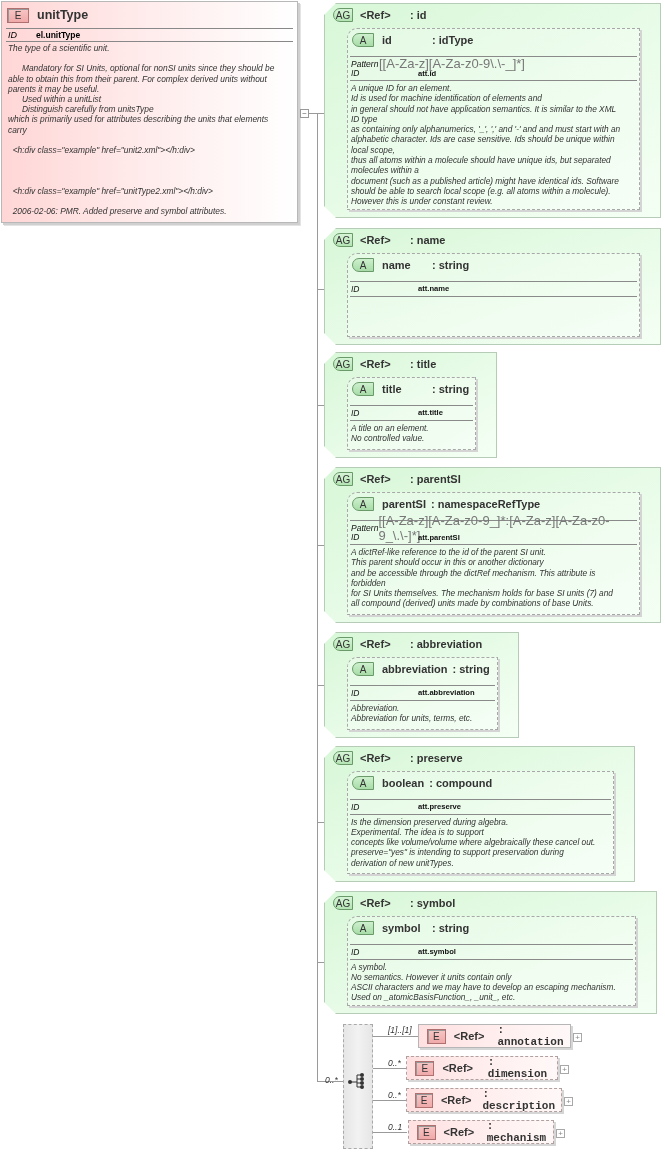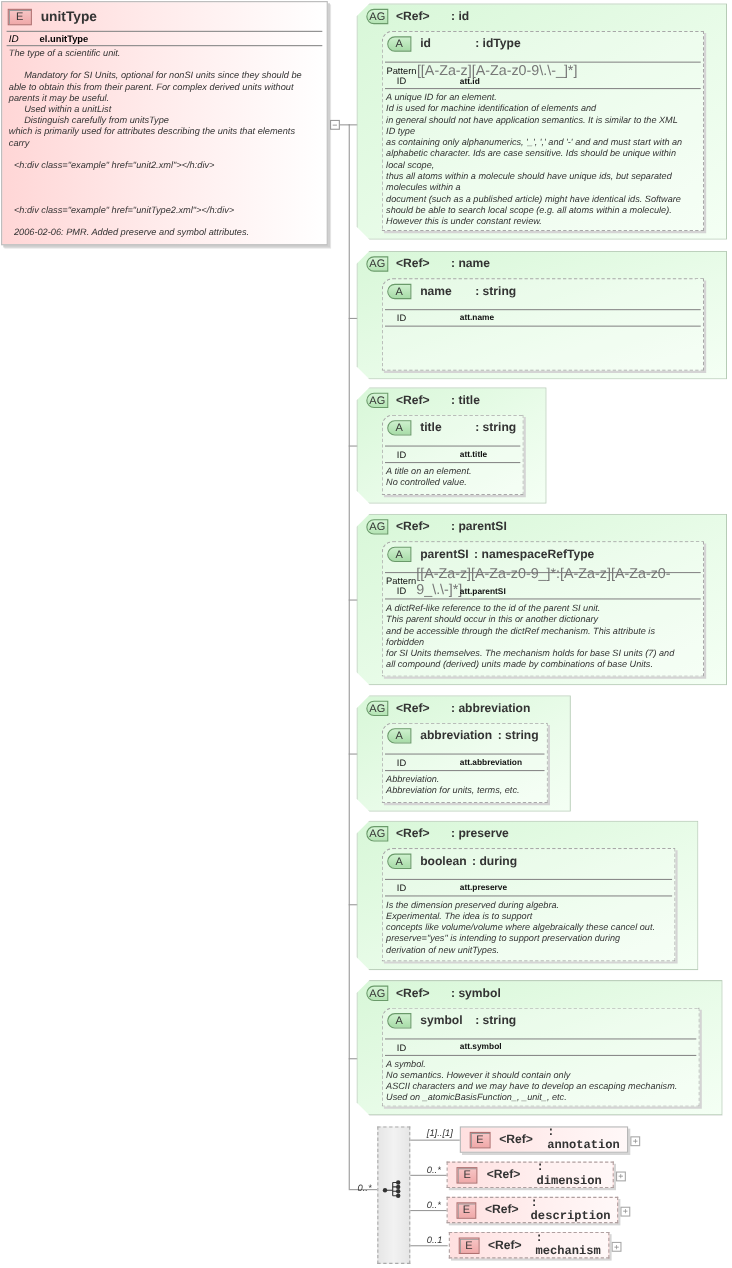--- a/index.html
+++ b/index.html
@@ -72,21 +72,21 @@
     display:inline-flex; align-items:center; justify-content:center;
     width:22px; height:14px; font-size:10px; color:#333;
     background:linear-gradient(#cdf0cd,#a8dca8);
     border:1px solid #6a9a6a; border-radius:7px 0 0 7px;
     box-sizing:border-box;
   }
   .attr-name { font-size:11px; font-weight:bold; color:#333; margin-left:8px; }
   .attr-type { font-size:11px; font-weight:bold; color:#333; }
   .attr-rule { border-top:1px solid #8a8a8a; margin:0 2px; }
   .prop-row { display:flex; font-size:8.5px; height:9.5px; align-items:center; padding-left:3px; }
-  .prop-key { width:28px; color:#111;text-align:center; }
+  .prop-key { font-style:italic; width:28px; color:#111; }
   .prop-val-pattern { color:#777; font-size:13px; }
   .prop-val-id { font-weight:bold; font-size:7.6px; color:#111;padding-left:39px; }
   .attr-doc { font-size:8.3px; font-style:italic; color:#333; line-height:10.3px;
               padding:2px 3px 0 3px; white-space:pre-wrap; }
 
   
   .seq {
     position:absolute; left:343px; top:1024px; width:30px; height:125px;
     background:linear-gradient(to right,#e6e6e6,#f2f2f2,#e6e6e6);
     border:1px dashed #a9a9a9; box-sizing:border-box;
@@ -292,21 +292,21 @@
 <div class="ag" style="top:746px; width:311px; height:136px;">
   <div class="ag-head">
     <span class="badge-ag">AG</span>
     <span class="ag-ref">&lt;Ref&gt;</span>
     <span class="ag-name">: preserve</span>
   </div>
   <div class="attr" style="top:24px; height:103px;">
     <div class="attr-head">
       <span class="badge-a">A</span>
       <span class="attr-name" style="margin-right:5px;">boolean</span>
-      <span class="attr-type">: during</span>
+      <span class="attr-type">: compound</span>
     </div>
     <div class="attr-rule" style="margin-top:5px;"></div>
     <div class="prop-row" style="margin-top:2px;">
       <span class="prop-key">ID</span>
       <span class="prop-val-id">att.preserve</span>
     </div>
     <div class="attr-rule" style="margin-top:2px;"></div>
     <div class="attr-doc">Is the dimension preserved during algebra.
 Experimental. The idea is to support
 concepts like volume/volume where algebraically these cancel out.
@@ -327,21 +327,21 @@
       <span class="attr-name" style="width:50px;">symbol</span>
       <span class="attr-type">: string</span>
     </div>
     <div class="attr-rule" style="margin-top:5px;"></div>
     <div class="prop-row" style="margin-top:2px;">
       <span class="prop-key">ID</span>
       <span class="prop-val-id">att.symbol</span>
     </div>
     <div class="attr-rule" style="margin-top:2px;"></div>
     <div class="attr-doc">A symbol.
-No semantics. However it should contain only
+No semantics. However it units contain only
 ASCII characters and we may have to develop an escaping mechanism.
 Used on _atomicBasisFunction_, _unit_, etc.</div>
   </div>
 </div>
 
 <span class="occ" style="left:325px; top:1075px;">0..*</span>
 <div class="seq">
   <svg width="28" height="123" viewBox="0 0 28 123" style="position:absolute; left:0; top:0;">
     <circle cx="6" cy="57" r="2" fill="#333"></circle>
     <line x1="6" y1="57" x2="13" y2="57" stroke="#333" stroke-width="1"></line>

